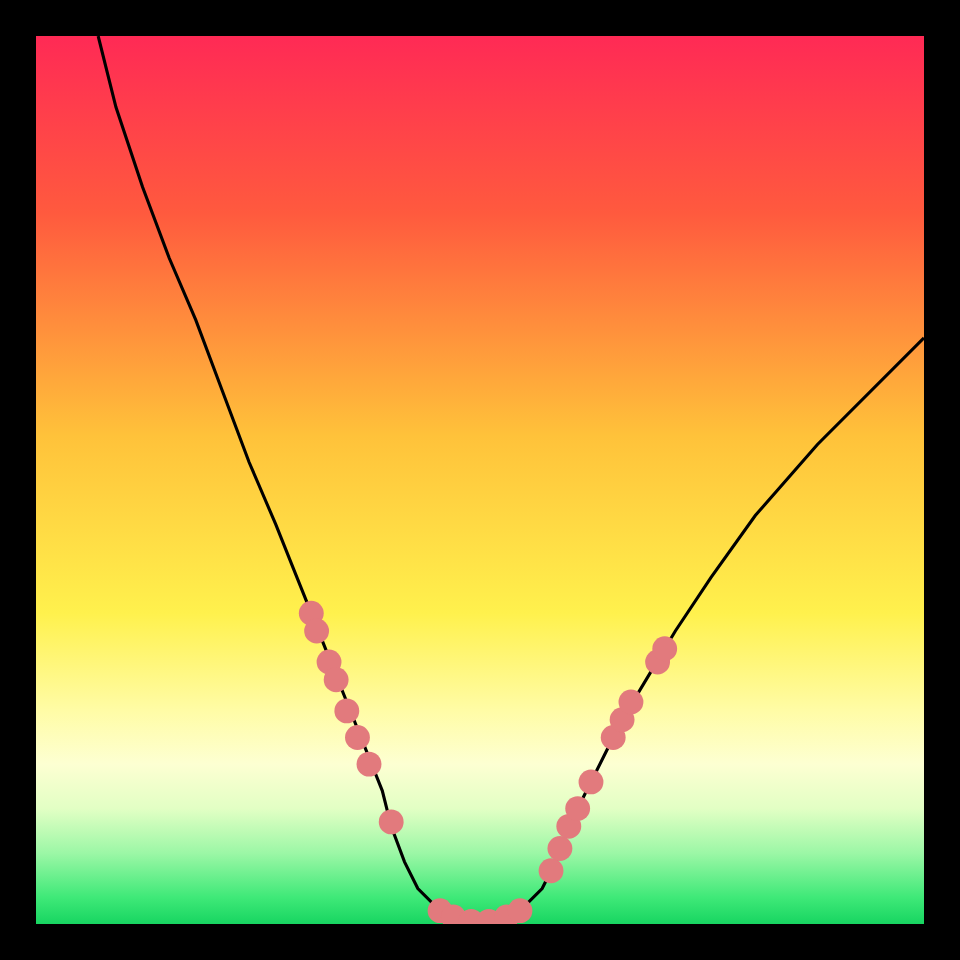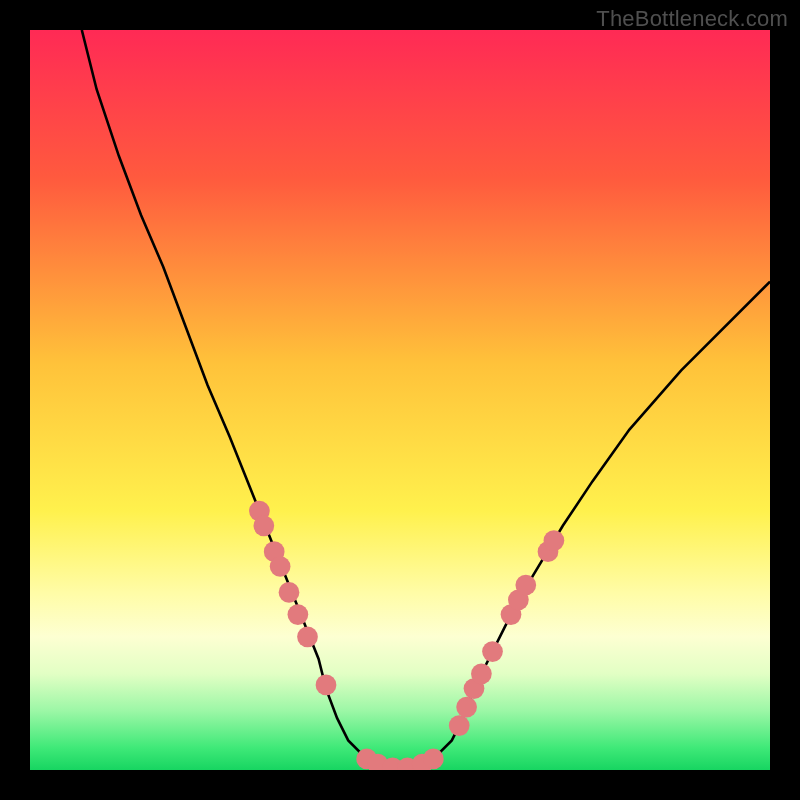--- a/index.html
+++ b/index.html
@@ -36,21 +36,20 @@
   .plot svg {
     display: block;
     width: 740px;
     height: 740px;
   }
 </style>
 </head>
 <body>
 
 <div class="frame">
-  <div class="watermark">TheBottleneck.com</div>
   <div class="plot">
     <svg viewBox="0 0 100 100" preserveAspectRatio="none">
       <defs>
         <linearGradient id="bg-grad" x1="0" y1="0" x2="0" y2="1">
             <stop offset="0%" stop-color="#ff2a55"></stop>
             <stop offset="20%" stop-color="#ff5a3e"></stop>
             <stop offset="45%" stop-color="#ffc23a"></stop>
             <stop offset="65%" stop-color="#fff14d"></stop>
             <stop offset="76%" stop-color="#fffca6"></stop>
             <stop offset="82%" stop-color="#fdffd2"></stop>

